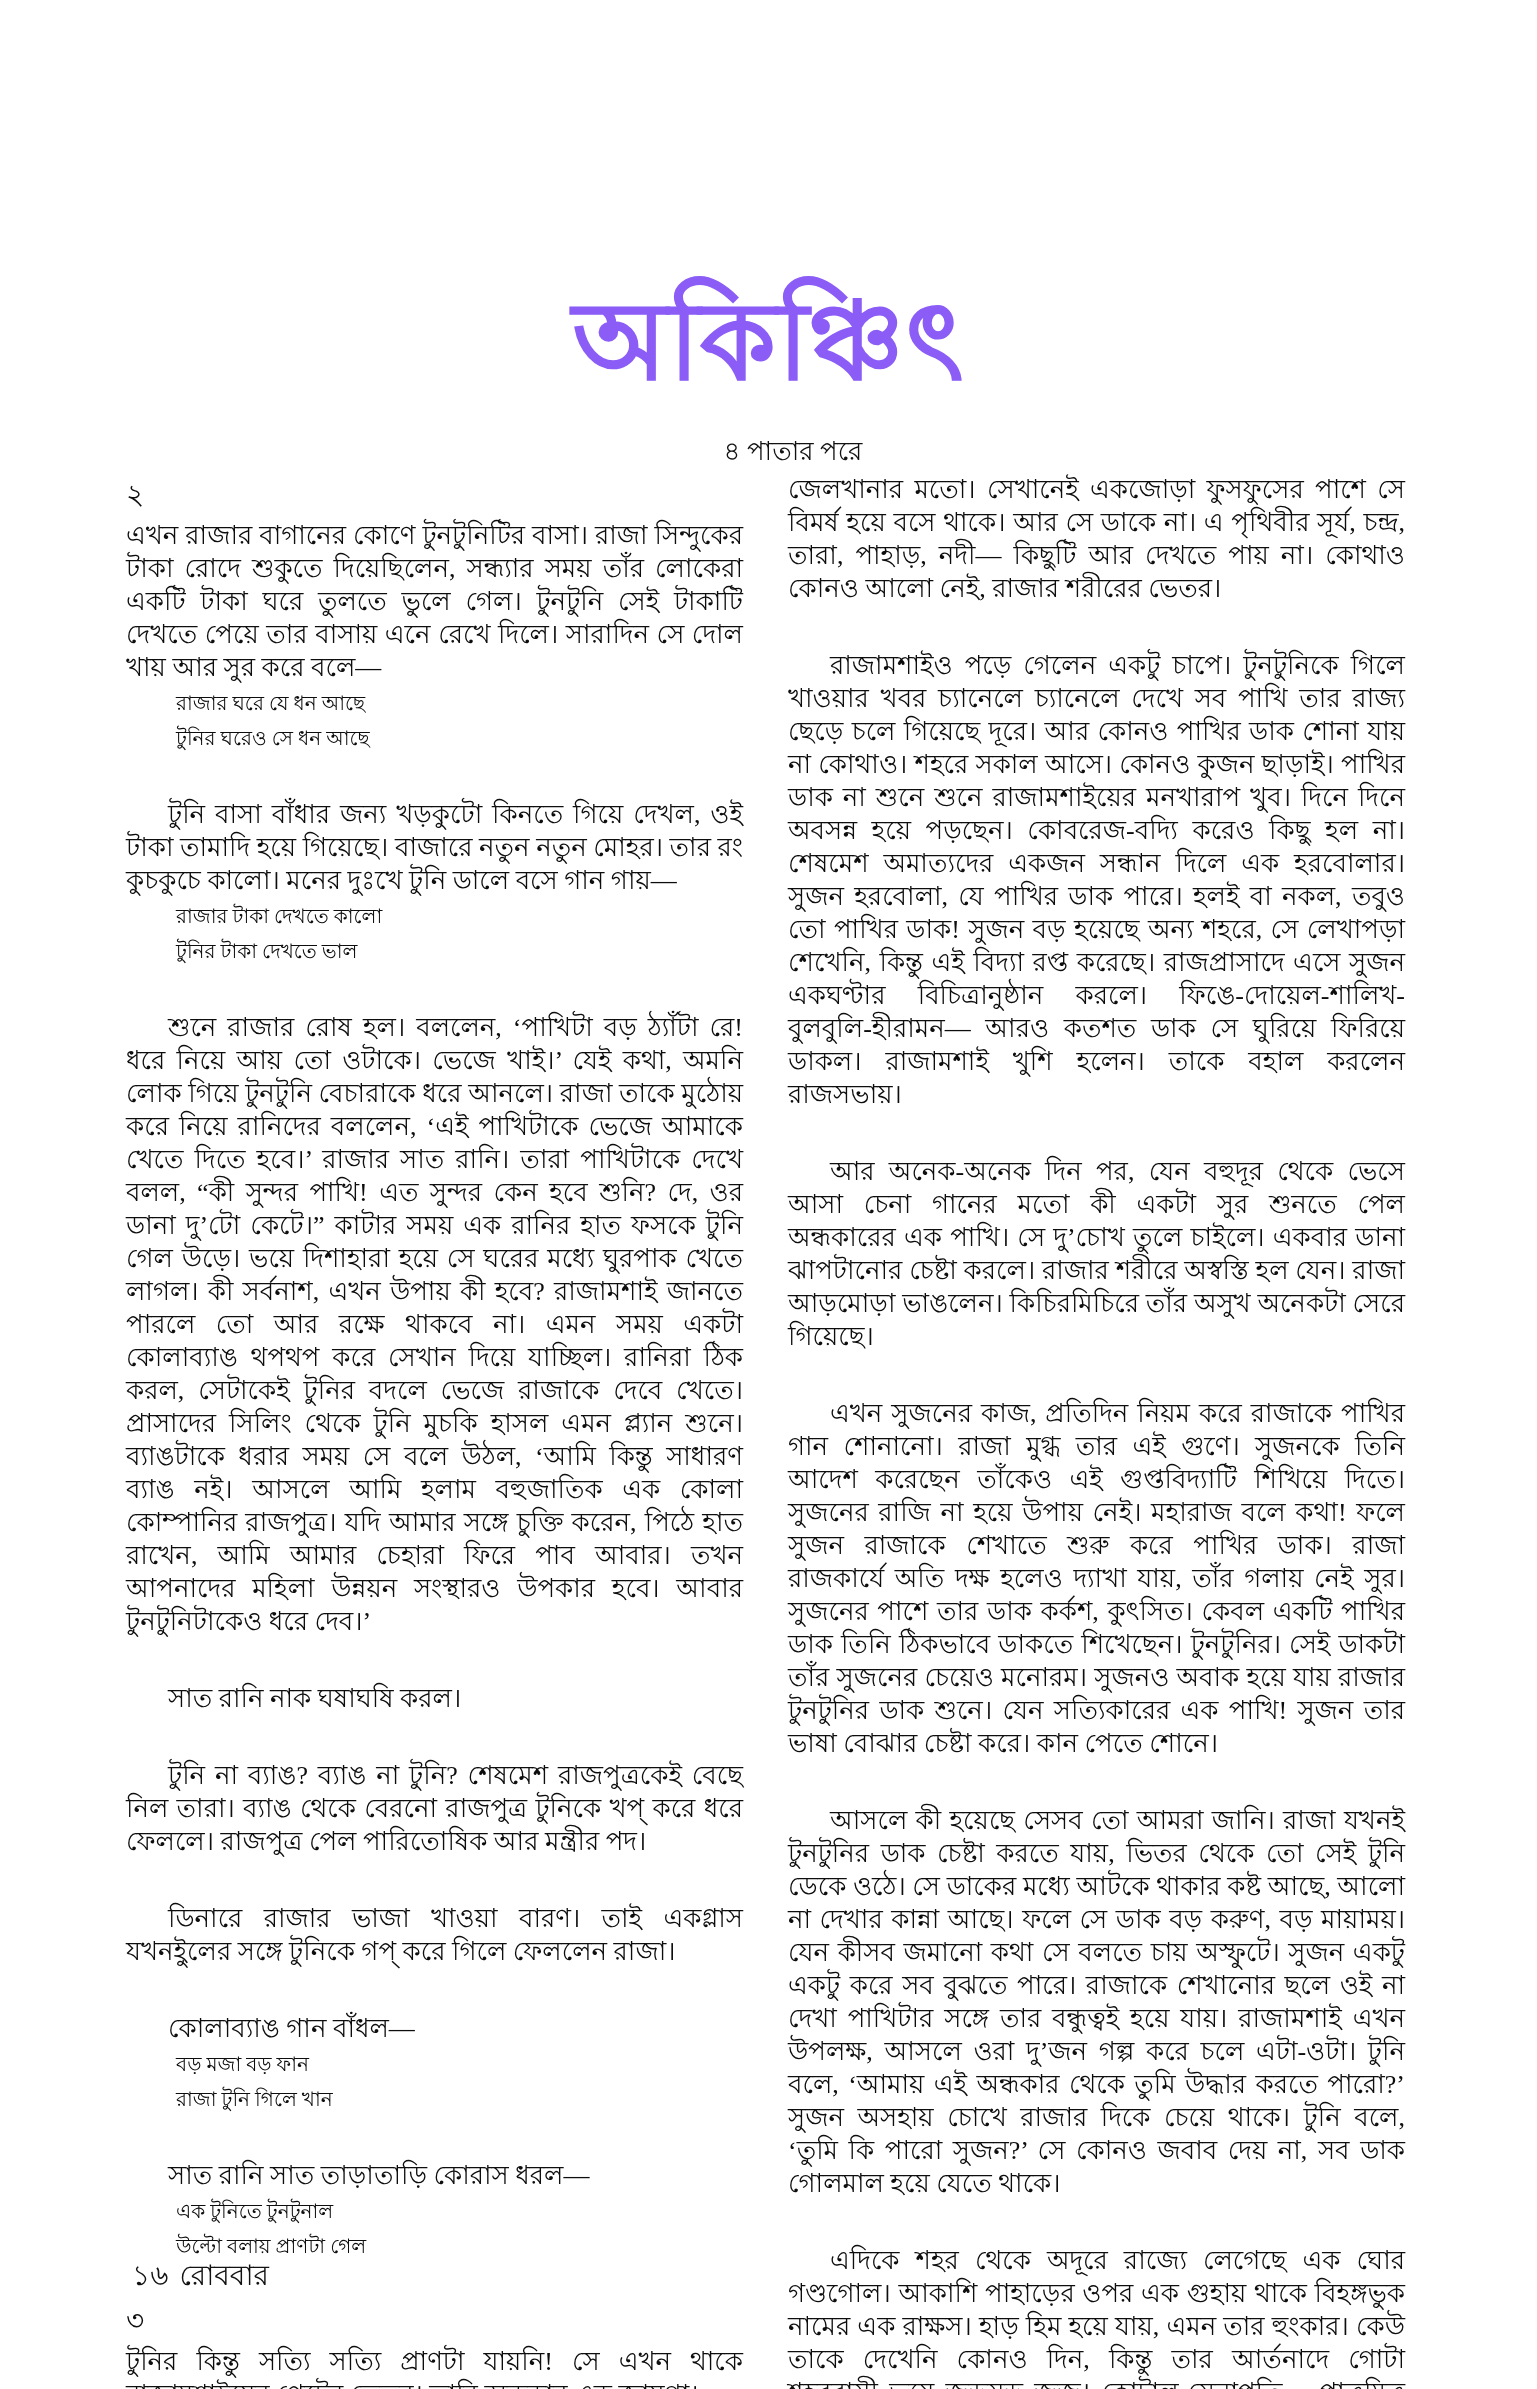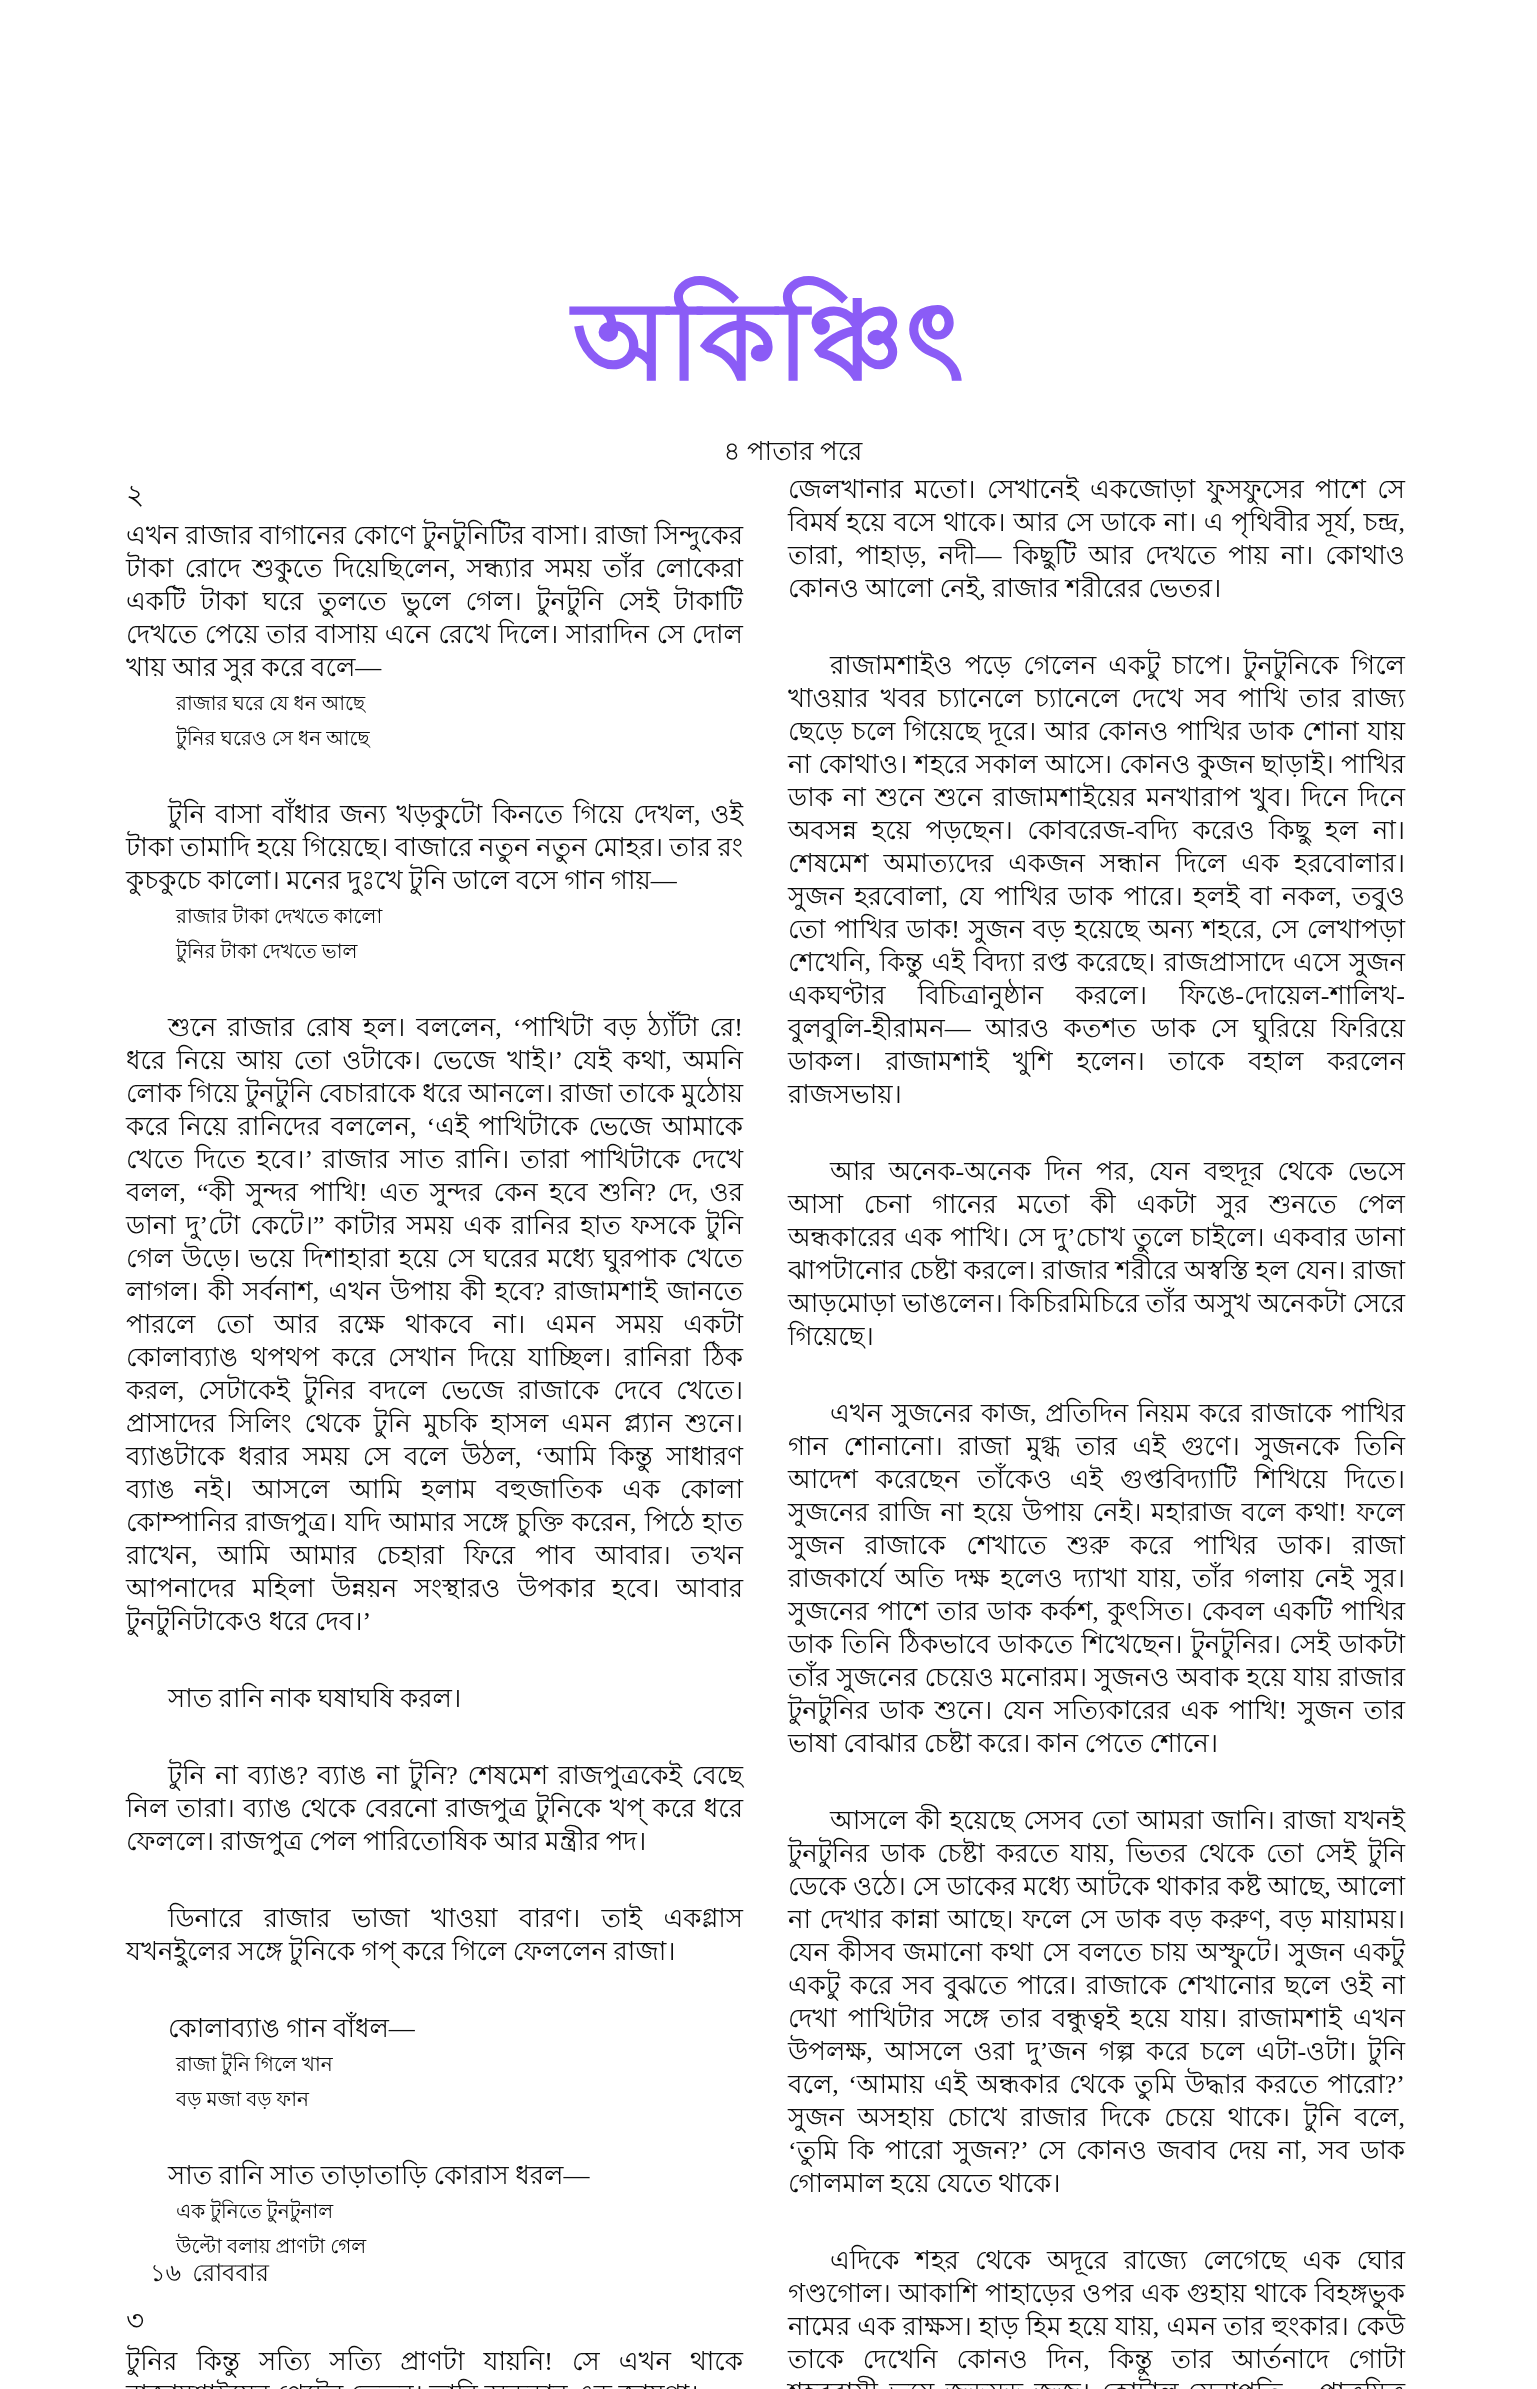--- a/index.html
+++ b/index.html
@@ -62,23 +62,23 @@
     margin:3.9px 0 3.9px 50px !important;
   }
   .section{
     font-size:28px;
     line-height:34px;
     margin:4.7px 0 7.8px !important;
   }
   .section.gap-above{margin-top:42px !important;}
   .footer{
     position:absolute;
-    left:150px;
+    left:132px;
     top:2254px;
-    font-size:24px;
+    font-size:28px;
     color:#111111;
   }
   .footer .num{margin-right:11px;}
 </style>
 </head>
 <body>
 
 <div class="page">
 
   <div class="masthead">
@@ -94,22 +94,22 @@
         <p class="verse">রাজার ঘরে যে ধন আছে</p>
         <p class="verse">টুনির ঘরেও সে ধন আছে</p>
         <p class="para indent">টুনি বাসা বাঁধার জন্য খড়কুটো কিনতে গিয়ে দেখল, ওই টাকা তামাদি হয়ে গিয়েছে। বাজারে নতুন নতুন মোহর। তার রং কুচকুচে কালো। মনের দুঃখে টুনি ডালে বসে গান গায়—</p>
         <p class="verse">রাজার টাকা দেখতে কালো</p>
         <p class="verse">টুনির টাকা দেখতে ভাল</p>
         <p class="para indent">শুনে রাজার রোষ হল। বললেন, ‘পাখিটা বড় ঠ্যাঁটা রে! ধরে নিয়ে আয় তো ওটাকে। ভেজে খাই।’ যেই কথা, অমনি লোক গিয়ে টুনটুনি বেচারাকে ধরে আনলে। রাজা তাকে মুঠোয় করে নিয়ে রানিদের বললেন, ‘এই পাখিটাকে ভেজে আমাকে খেতে দিতে হবে।’ রাজার সাত রানি। তারা পাখিটাকে দেখে বলল, “কী সুন্দর পাখি! এত সুন্দর কেন হবে শুনি? দে, ওর ডানা দু’টো কেটে।” কাটার সময় এক রানির হাত ফসকে টুনি গেল উড়ে। ভয়ে দিশাহারা হয়ে সে ঘরের মধ্যে ঘুরপাক খেতে লাগল। কী সর্বনাশ, এখন উপায় কী হবে? রাজামশাই জানতে পারলে তো আর রক্ষে থাকবে না। এমন সময় একটা কোলাব্যাঙ থপথপ করে সেখান দিয়ে যাচ্ছিল। রানিরা ঠিক করল, সেটাকেই টুনির বদলে ভেজে রাজাকে দেবে খেতে। প্রাসাদের সিলিং থেকে টুনি মুচকি হাসল এমন প্ল্যান শুনে। ব্যাঙটাকে ধরার সময় সে বলে উঠল, ‘আমি কিন্তু সাধারণ ব্যাঙ নই। আসলে আমি হলাম বহুজাতিক এক কোলা কোম্পানির রাজপুত্র। যদি আমার সঙ্গে চুক্তি করেন, পিঠে হাত রাখেন, আমি আমার চেহারা ফিরে পাব আবার। তখন আপনাদের মহিলা উন্নয়ন সংস্থারও উপকার হবে। আবার টুনটুনিটাকেও ধরে দেব।’</p>
         <p class="para indent">সাত রানি নাক ঘষাঘষি করল।</p>
         <p class="para indent">টুনি না ব্যাঙ? ব্যাঙ না টুনি? শেষমেশ রাজপুত্রকেই বেছে নিল তারা। ব্যাঙ থেকে বেরনো রাজপুত্র টুনিকে খপ্ করে ধরে ফেললে। রাজপুত্র পেল পারিতোষিক আর মন্ত্রীর পদ।</p>
         <p class="para indent">ডিনারে রাজার ভাজা খাওয়া বারণ। তাই একগ্লাস যখনইুলের সঙ্গে টুনিকে গপ্ করে গিলে ফেললেন রাজা।</p>
         <p class="para indent">কোলাব্যাঙ গান বাঁধল—</p>
+        <p class="verse">বড় মজা বড় ফান</p>
         <p class="verse">রাজা টুনি গিলে খান</p>
-        <p class="verse">বড় মজা বড় ফান</p>
         <p class="para indent">সাত রানি সাত তাড়াতাড়ি কোরাস ধরল—</p>
         <p class="verse">এক টুনিতে টুনটুনাল</p>
         <p class="verse">উল্টো বলায় প্রাণটা গেল</p>
         <p class="section gap-above">৩</p>
         <p class="para">টুনির কিন্তু সত্যি সত্যি প্রাণটা যায়নি! সে এখন থাকে রাজামশাইয়ের পেটের ভেতর। ভারি অন্ধকার এক জায়গা।</p>
       </div>
     <div class="col" id="col-right">
         <p class="para">জেলখানার মতো। সেখানেই একজোড়া ফুসফুসের পাশে সে বিমর্ষ হয়ে বসে থাকে। আর সে ডাকে না। এ পৃথিবীর সূর্য, চন্দ্র, তারা, পাহাড়, নদী— কিছুটি আর দেখতে পায় না। কোথাও কোনও আলো নেই, রাজার শরীরের ভেতর।</p>
         <p class="para indent">রাজামশাইও পড়ে গেলেন একটু চাপে। টুনটুনিকে গিলে খাওয়ার খবর চ্যানেলে চ্যানেলে দেখে সব পাখি তার রাজ্য ছেড়ে চলে গিয়েছে দূরে। আর কোনও পাখির ডাক শোনা যায় না কোথাও। শহরে সকাল আসে। কোনও কুজন ছাড়াই। পাখির ডাক না শুনে শুনে রাজামশাইয়ের মনখারাপ খুব। দিনে দিনে অবসন্ন হয়ে পড়ছেন। কোবরেজ-বদ্যি করেও কিছু হল না। শেষমেশ অমাত্যদের একজন সন্ধান দিলে এক হরবোলার। সুজন হরবোলা, যে পাখির ডাক পারে। হলই বা নকল, তবুও তো পাখির ডাক! সুজন বড় হয়েছে অন্য শহরে, সে লেখাপড়া শেখেনি, কিন্তু এই বিদ্যা রপ্ত করেছে। রাজপ্রাসাদে এসে সুজন একঘণ্টার বিচিত্রানুষ্ঠান করলে। ফিঙে-দোয়েল-শালিখ-বুলবুলি-হীরামন— আরও কতশত ডাক সে ঘুরিয়ে ফিরিয়ে ডাকল। রাজামশাই খুশি হলেন। তাকে বহাল করলেন রাজসভায়।</p>
         <p class="para indent">আর অনেক-অনেক দিন পর, যেন বহুদূর থেকে ভেসে আসা চেনা গানের মতো কী একটা সুর শুনতে পেল অন্ধকারের এক পাখি। সে দু’চোখ তুলে চাইলে। একবার ডানা ঝাপটানোর চেষ্টা করলে। রাজার শরীরে অস্বস্তি হল যেন। রাজা আড়মোড়া ভাঙলেন। কিচিরমিচিরে তাঁর অসুখ অনেকটা সেরে গিয়েছে।</p>

